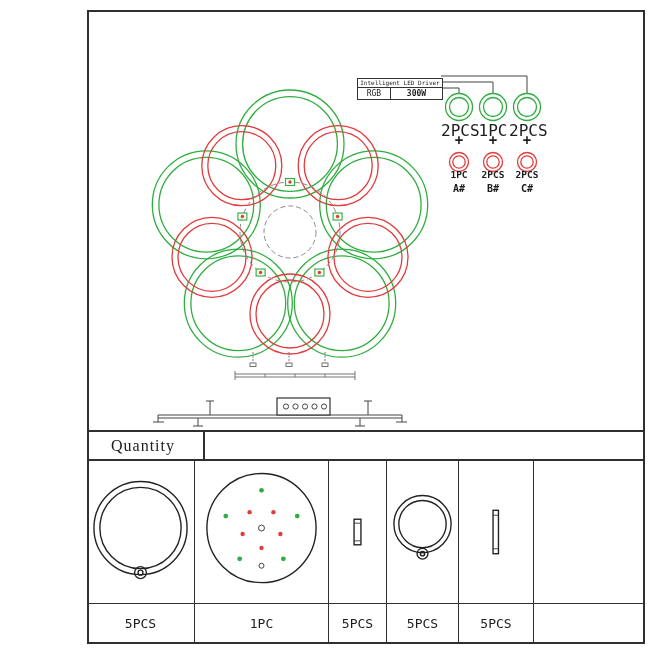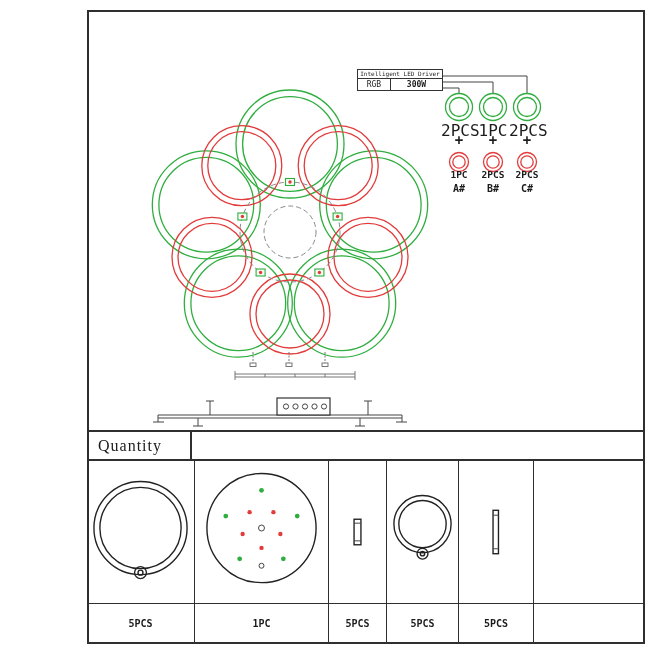--- a/index.html
+++ b/index.html
@@ -5,42 +5,42 @@
   html,body{margin:0;padding:0;background:#fff;}
   .page{position:relative;width:650px;height:650px;background:#fff;overflow:hidden;
         font-family:"Liberation Serif",serif;color:#1c1c1c;}
   .abs{position:absolute;}
   .sheet-border{left:87px;top:10px;width:554px;height:630px;border:2px solid #2f2f2f;}
   .title-bar{left:89px;top:12px;width:554px;height:44px;line-height:46px;text-align:center;
              font-size:30px;font-weight:600;letter-spacing:2px;border-bottom:2px solid #2f2f2f;}
   .model-row{left:94px;top:62px;display:flex;align-items:baseline;gap:2px;}
   .model-label{font-size:19px;font-weight:bold;}
   .model-value{font-size:16px;font-weight:bold;color:#ff2020;font-family:"DejaVu Sans Mono",monospace;}
-  .driver-box{left:357px;top:69px;width:84px;border:1px solid #333;background:#fff;
+  .driver-box{left:357px;top:78px;width:84px;border:1px solid #333;background:#fff;
               font-family:"DejaVu Sans Mono",monospace;}
   .driver-title{font-size:6px;line-height:8px;height:8px;text-align:center;border-bottom:1px solid #333;
                 white-space:nowrap;overflow:hidden;}
   .driver-cells{display:flex;height:11px;}
   .driver-cell{font-size:8px;line-height:11px;text-align:center;}
   .driver-cell.l{width:38%;border-right:1px solid #333;}
   .driver-cell.r{flex:1;font-weight:bold;}
   .lg-col{width:36px;text-align:center;font-family:"DejaVu Sans Mono",monospace;}
   .lg-qty{font-size:9.5px;font-weight:bold;}
   .lg-plus{font-size:14px;font-weight:bold;line-height:12px;}
   .lg-code{font-size:10px;font-weight:bold;}
   .qty-header{left:87px;top:430px;width:558px;height:31px;box-sizing:border-box;
               border-top:2px solid #2f2f2f;border-bottom:2px solid #2f2f2f;display:flex;}
   .qty-header-cell{width:92px;border-right:2px solid #2f2f2f;display:flex;align-items:center;
-                   padding-left:11px;font-size:16px;letter-spacing:1px;}
+                   padding-left:24px;font-size:16px;letter-spacing:1px;}
   .parts-table{left:87px;top:461px;width:558px;height:181px;box-sizing:border-box;display:flex;}
   .part-cell{box-sizing:border-box;border-right:1.5px solid #2f2f2f;display:flex;flex-direction:column;}
   .part-cell.last{border-right:none;flex:1;}
   .part-img{flex:1;display:flex;align-items:center;justify-content:center;}
   .part-label{height:38px;border-top:1.5px solid #2f2f2f;display:flex;align-items:center;justify-content:center;
-              font-family:"DejaVu Sans Mono",monospace;font-size:10px;font-weight:bold;}
+              font-family:"DejaVu Sans Mono",monospace;font-size:13px;font-weight:normal;}
   
   .gring{fill:none;stroke:var(--c-green,#2fae3f);stroke-width:1.3;}
   .rring{fill:none;stroke:var(--c-red,#e23b3b);stroke-width:1.3;}
   .blk{fill:none;stroke:#222;stroke-width:1.4;}
   .dash{fill:none;stroke:#8a8a8a;stroke-width:1;stroke-dasharray:5 3;}
   .thin{fill:none;stroke:#444;stroke-width:1;}
   .faint{fill:none;stroke:#666;stroke-width:0.9;}
   .gdot{fill:var(--c-green,#2fae3f);}
   .rdot{fill:var(--c-red,#e23b3b);}
   .gsq{fill:#f4fff4;stroke:var(--c-green,#2fae3f);stroke-width:1.1;}

